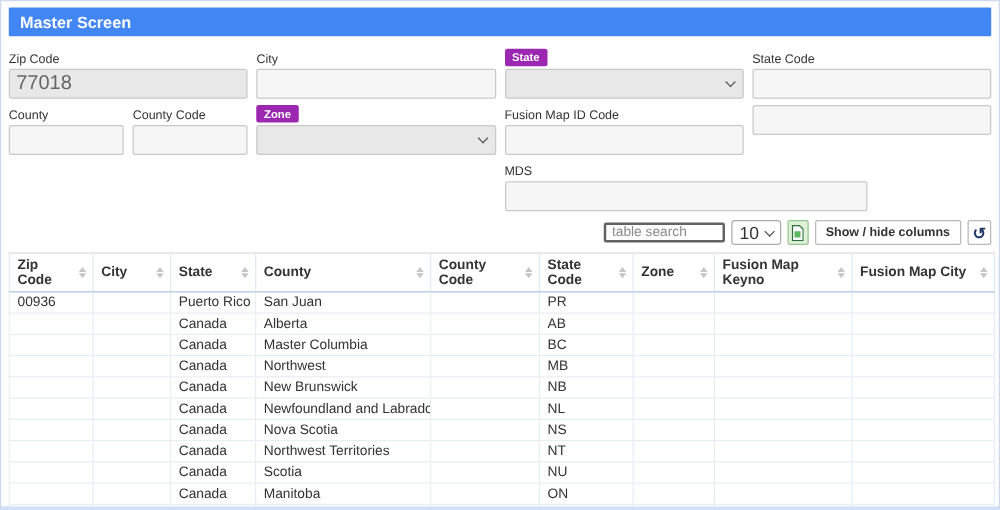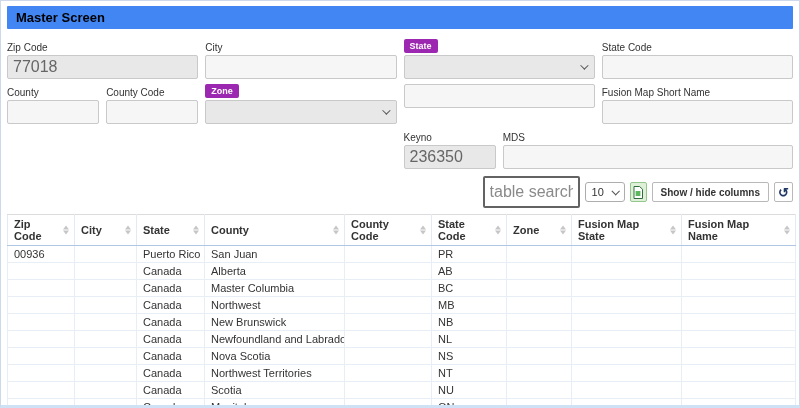--- a/index.html
+++ b/index.html
@@ -4,21 +4,21 @@
 <style>
   * { box-sizing: border-box; }
   html,body { margin:0; padding:0; background:#fff; font-family:"Liberation Sans", sans-serif; }
   .page {
     position:relative; width:800px; height:408px; background:#fff;
     border:1px solid #cdd9ea; border-bottom:3px solid #cfe2f5; padding:5px 6px;
     overflow:hidden;
   }
   
   .panel-header {
-    background:var(--accent,#4286f4); color:#000000; font-size:13px; font-weight:600;
+    background:var(--accent,#4286f4); color:#ffffff; font-size:13px; font-weight:600;
     height:23px; line-height:23px; padding:0 9px; border-radius:1px;
   }
   
   .form-grid { display:grid; grid-template-columns:repeat(8,1fr); column-gap:7px; row-gap:5px; margin-top:10px; }
   .span1{grid-column:span 1}.span2{grid-column:span 2}.span3{grid-column:span 3}.span4{grid-column:span 4}
   .lbl-row { height:14px; display:flex; align-items:flex-end; margin-bottom:2px; }
   .flabel { font-size:10px; color:#333; }
   .badge {
     background:var(--badge,#9c27b0); color:#fff; font-size:9px; font-weight:600;
     padding:2px 6px; border-radius:2px; line-height:10px;
@@ -27,26 +27,26 @@
     width:100%; height:24px; border:1px solid #c9c9c9; border-radius:2px;
     font-size:16px; color:#666; padding:1px 5px; background:#f6f6f6;
     font-family:"Liberation Sans", sans-serif;
   }
   .ctl.gray { background:#e8e8e8; }
   .select { display:flex; align-items:center; justify-content:flex-end; padding-right:8px; }
   .chev { width:6px; height:6px; border-right:1.5px solid #555; border-bottom:1.5px solid #555; transform:rotate(45deg) translateY(-2px); }
   
   .toolbar { display:flex; justify-content:flex-end; align-items:center; gap:5px; margin:7px 0 6px; }
   .search-input {
-    width:97px; height:32px; border:2px solid #636363; border-radius:2px;
-    font-size:16px; padding:1px 5px; color:#333; font-family:"Liberation Sans", sans-serif;
+    width:97px; height:16px; border:2px solid #636363; border-radius:2px;
+    font-size:11px; padding:1px 5px; color:#333; font-family:"Liberation Sans", sans-serif;
   }
   .search-input::placeholder { color:#8a8a8a; opacity:1; }
   .pagesize { width:40px; height:20px; border:1px solid #adadad; border-radius:3px; background:#fff;
-    display:flex; align-items:center; justify-content:space-between; padding:0 6px; font-size:11px; color:#333; }
+    display:flex; align-items:center; justify-content:space-between; padding:0 6px; font-size:14px; color:#333; }
   .pagesize .chev { transform:rotate(45deg) translateY(-1px); }
   .btn { height:20px; border:1px solid #b9b9b9; border-radius:2px; background:#fff; display:flex; align-items:center; justify-content:center; cursor:pointer; }
   .btn-excel { width:17px; background:#dff0d8; border-color:#94c78c; }
   .btn-showhide { font-size:10px; color:#333; padding:0 8px; font-weight:700; }
   .btn-refresh { width:19px; color:#1f3864; font-size:13px; font-weight:bold; line-height:1; }
   
   table.grid { width:788px; border-collapse:collapse; table-layout:fixed; font-size:11px; color:#333; }
   table.grid th:nth-child(1){width:67px} table.grid th:nth-child(2){width:62px}
   table.grid th:nth-child(3){width:68px} table.grid th:nth-child(4){width:140px}
   table.grid th:nth-child(5){width:87px} table.grid th:nth-child(6){width:75px}
@@ -119,36 +119,30 @@
     <div class="span2">
       <div class="lbl-row">
           <span class="badge">Zone</span>
         </div>
       <div class="ctl gray select">
         <span></span>
         <span class="chev"></span>
       </div>
     </div>
     <div class="span2">
-      <input class="ctl" value="" style="">
-    </div>
-    <div class="span2">
-      <div class="lbl-row">
-          <span class="flabel">Fusion Map Short Name</span>
-        </div>
+      <div class="lbl-row">
+          <span class="flabel">Fusion Map ID Code</span>
+        </div>
+      <input class="ctl" value="" style="">
+    </div>
+    <div class="span2">
       <input class="ctl" value="" style="">
     </div>
 
     <div class="span4"></div>
-    <div class="span1">
-      <div class="lbl-row">
-          <span class="flabel">Keyno</span>
-        </div>
-      <input class="ctl gray" value="236350" style="">
-    </div>
     <div class="span3">
       <div class="lbl-row">
           <span class="flabel">MDS</span>
         </div>
       <input class="ctl" value="" style="">
     </div>
   </div>
 
   <div class="toolbar">
     <input class="search-input" placeholder="table search" style="">
@@ -194,25 +188,25 @@
               <i class="dn"></i>
             </span></th>
           <th><span>State Code</span><span class="sort-icon">
               <i class="up"></i>
               <i class="dn"></i>
             </span></th>
           <th><span>Zone</span><span class="sort-icon">
               <i class="up"></i>
               <i class="dn"></i>
             </span></th>
-          <th><span>Fusion Map State</span><span class="sort-icon">
-              <i class="up"></i>
-              <i class="dn"></i>
-            </span></th>
-          <th><span>Fusion Map Name</span><span class="sort-icon">
+          <th><span>Fusion Map Keyno</span><span class="sort-icon">
+              <i class="up"></i>
+              <i class="dn"></i>
+            </span></th>
+          <th><span>Fusion Map City</span><span class="sort-icon">
               <i class="up"></i>
               <i class="dn"></i>
             </span></th>
         </tr>
       </thead>
     <tbody id="tbody">
         <tr>
           <td>00936</td>
           <td></td>
           <td>Puerto Rico</td>

